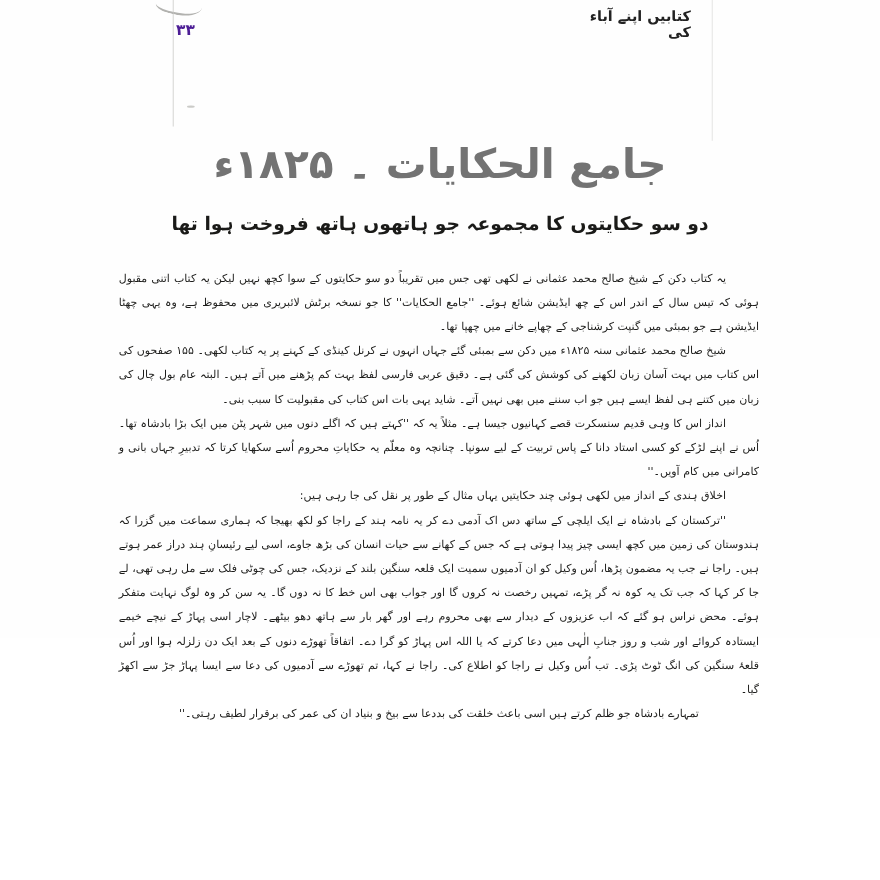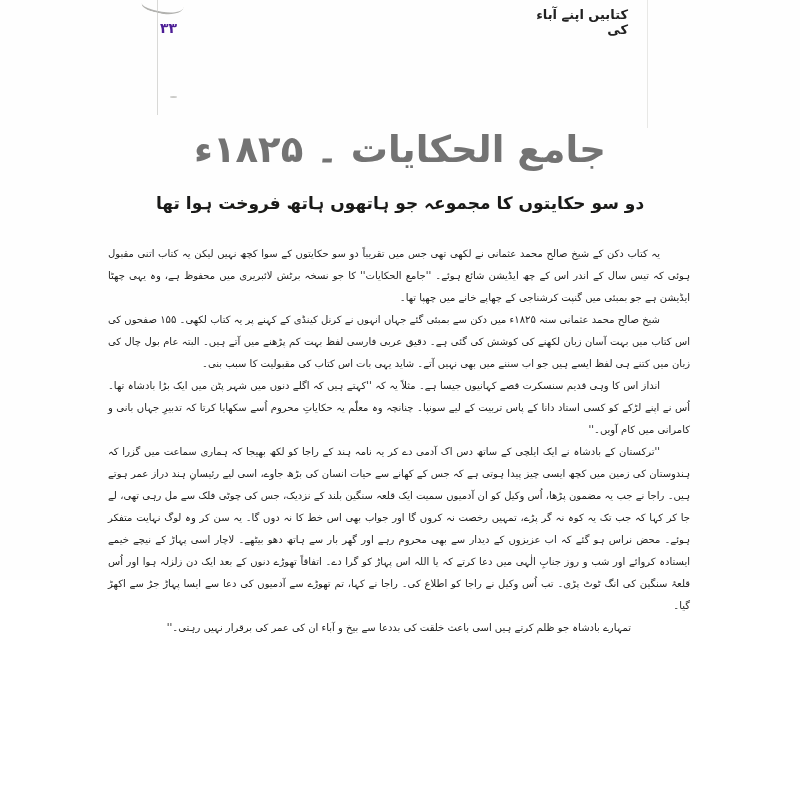--- a/index.html
+++ b/index.html
@@ -131,17 +131,18 @@
 
   <div class="title-block">
     <h1 class="chapter-title">جامع الحکایات ۔ ۱۸۲۵ء</h1>
     <h2 class="chapter-subtitle">دو سو حکایتوں کا مجموعہ جو ہاتھوں ہاتھ فروخت ہوا تھا</h2>
   </div>
 
   <div class="body-text" dir="rtl">
     <p class="para indent">یہ کتاب دکن کے شیخ صالح محمد عثمانی نے لکھی تھی جس میں تقریباً دو سو حکایتوں کے سوا کچھ نہیں لیکن یہ کتاب اتنی مقبول ہوئی کہ تیس سال کے اندر اس کے چھ ایڈیشن شائع ہوئے۔ ''جامع الحکایات'' کا جو نسخہ برٹش لائبریری میں محفوظ ہے، وہ یہی چھٹا ایڈیشن ہے جو بمبئی میں گنپت کرشناجی کے چھاپے خانے میں چھپا تھا۔</p>
     <p class="para indent">شیخ صالح محمد عثمانی سنہ ۱۸۲۵ء میں دکن سے بمبئی گئے جہاں انہوں نے کرنل کینڈی کے کہنے پر یہ کتاب لکھی۔ ۱۵۵ صفحوں کی اس کتاب میں بہت آسان زبان لکھنے کی کوشش کی گئی ہے۔ دقیق عربی فارسی لفظ بہت کم پڑھنے میں آتے ہیں۔ البتہ عام بول چال کی زبان میں کتنے ہی لفظ ایسے ہیں جو اب سننے میں بھی نہیں آتے۔ شاید یہی بات اس کتاب کی مقبولیت کا سبب بنی۔</p>
     <p class="para indent">انداز اس کا وہی قدیم سنسکرت قصے کہانیوں جیسا ہے۔ مثلاً یہ کہ ''کہتے ہیں کہ اگلے دنوں میں شہر پٹن میں ایک بڑا بادشاہ تھا۔ اُس نے اپنے لڑکے کو کسی استاد دانا کے پاس تربیت کے لیے سونپا۔ چنانچہ وہ معلّم یہ حکایاتِ محروم اُسے سکھایا کرتا کہ تدبیرِ جہاں بانی و کامرانی میں کام آویں۔''</p>
+    <p class="para indent">اخلاق ہندی کے انداز میں لکھی ہوئی چند حکایتیں یہاں مثال کے طور پر نقل کی جا رہی ہیں:</p>
     <p class="para indent">''ترکستان کے بادشاہ نے ایک ایلچی کے ساتھ دس اک آدمی دے کر یہ نامہ ہند کے راجا کو لکھ بھیجا کہ ہماری سماعت میں گزرا کہ ہندوستان کی زمین میں کچھ ایسی چیز پیدا ہوتی ہے کہ جس کے کھانے سے حیات انسان کی بڑھ جاوے، اسی لیے رئیسانِ ہند دراز عمر ہوتے ہیں۔ راجا نے جب یہ مضمون پڑھا، اُس وکیل کو ان آدمیوں سمیت ایک قلعہ سنگین بلند کے نزدیک، جس کی چوٹی فلک سے مل رہی تھی، لے جا کر کہا کہ جب تک یہ کوہ نہ گر پڑے، تمہیں رخصت نہ کروں گا اور جواب بھی اس خط کا نہ دوں گا۔ یہ سن کر وہ لوگ نہایت متفکر ہوئے۔ محض نراس ہو گئے کہ اب عزیزوں کے دیدار سے بھی محروم رہے اور گھر بار سے ہاتھ دھو بیٹھے۔ لاچار اسی پہاڑ کے نیچے خیمے ایستادہ کروائے اور شب و روز جنابِ الٰہی میں دعا کرتے کہ یا اللہ اس پہاڑ کو گرا دے۔ اتفاقاً تھوڑے دنوں کے بعد ایک دن زلزلہ ہوا اور اُس قلعۂ سنگین کی انگ ٹوٹ پڑی۔ تب اُس وکیل نے راجا کو اطلاع کی۔ راجا نے کہا، تم تھوڑے سے آدمیوں کی دعا سے ایسا پہاڑ جڑ سے اکھڑ گیا۔</p>
-    <p class="para centered">تمہارے بادشاہ جو ظلم کرتے ہیں اسی باعث خلقت کی بددعا سے بیخ و آباء ان کی عمر کی برقرار نہیں رہتی۔''</p>
+    <p class="para centered">تمہارے بادشاہ جو ظلم کرتے ہیں اسی باعث خلقت کی بددعا سے بیخ و بنیاد ان کی عمر کی برقرار لطیف رہتی۔''</p>
   </div>
 
 </div>
 
 </body></html>

